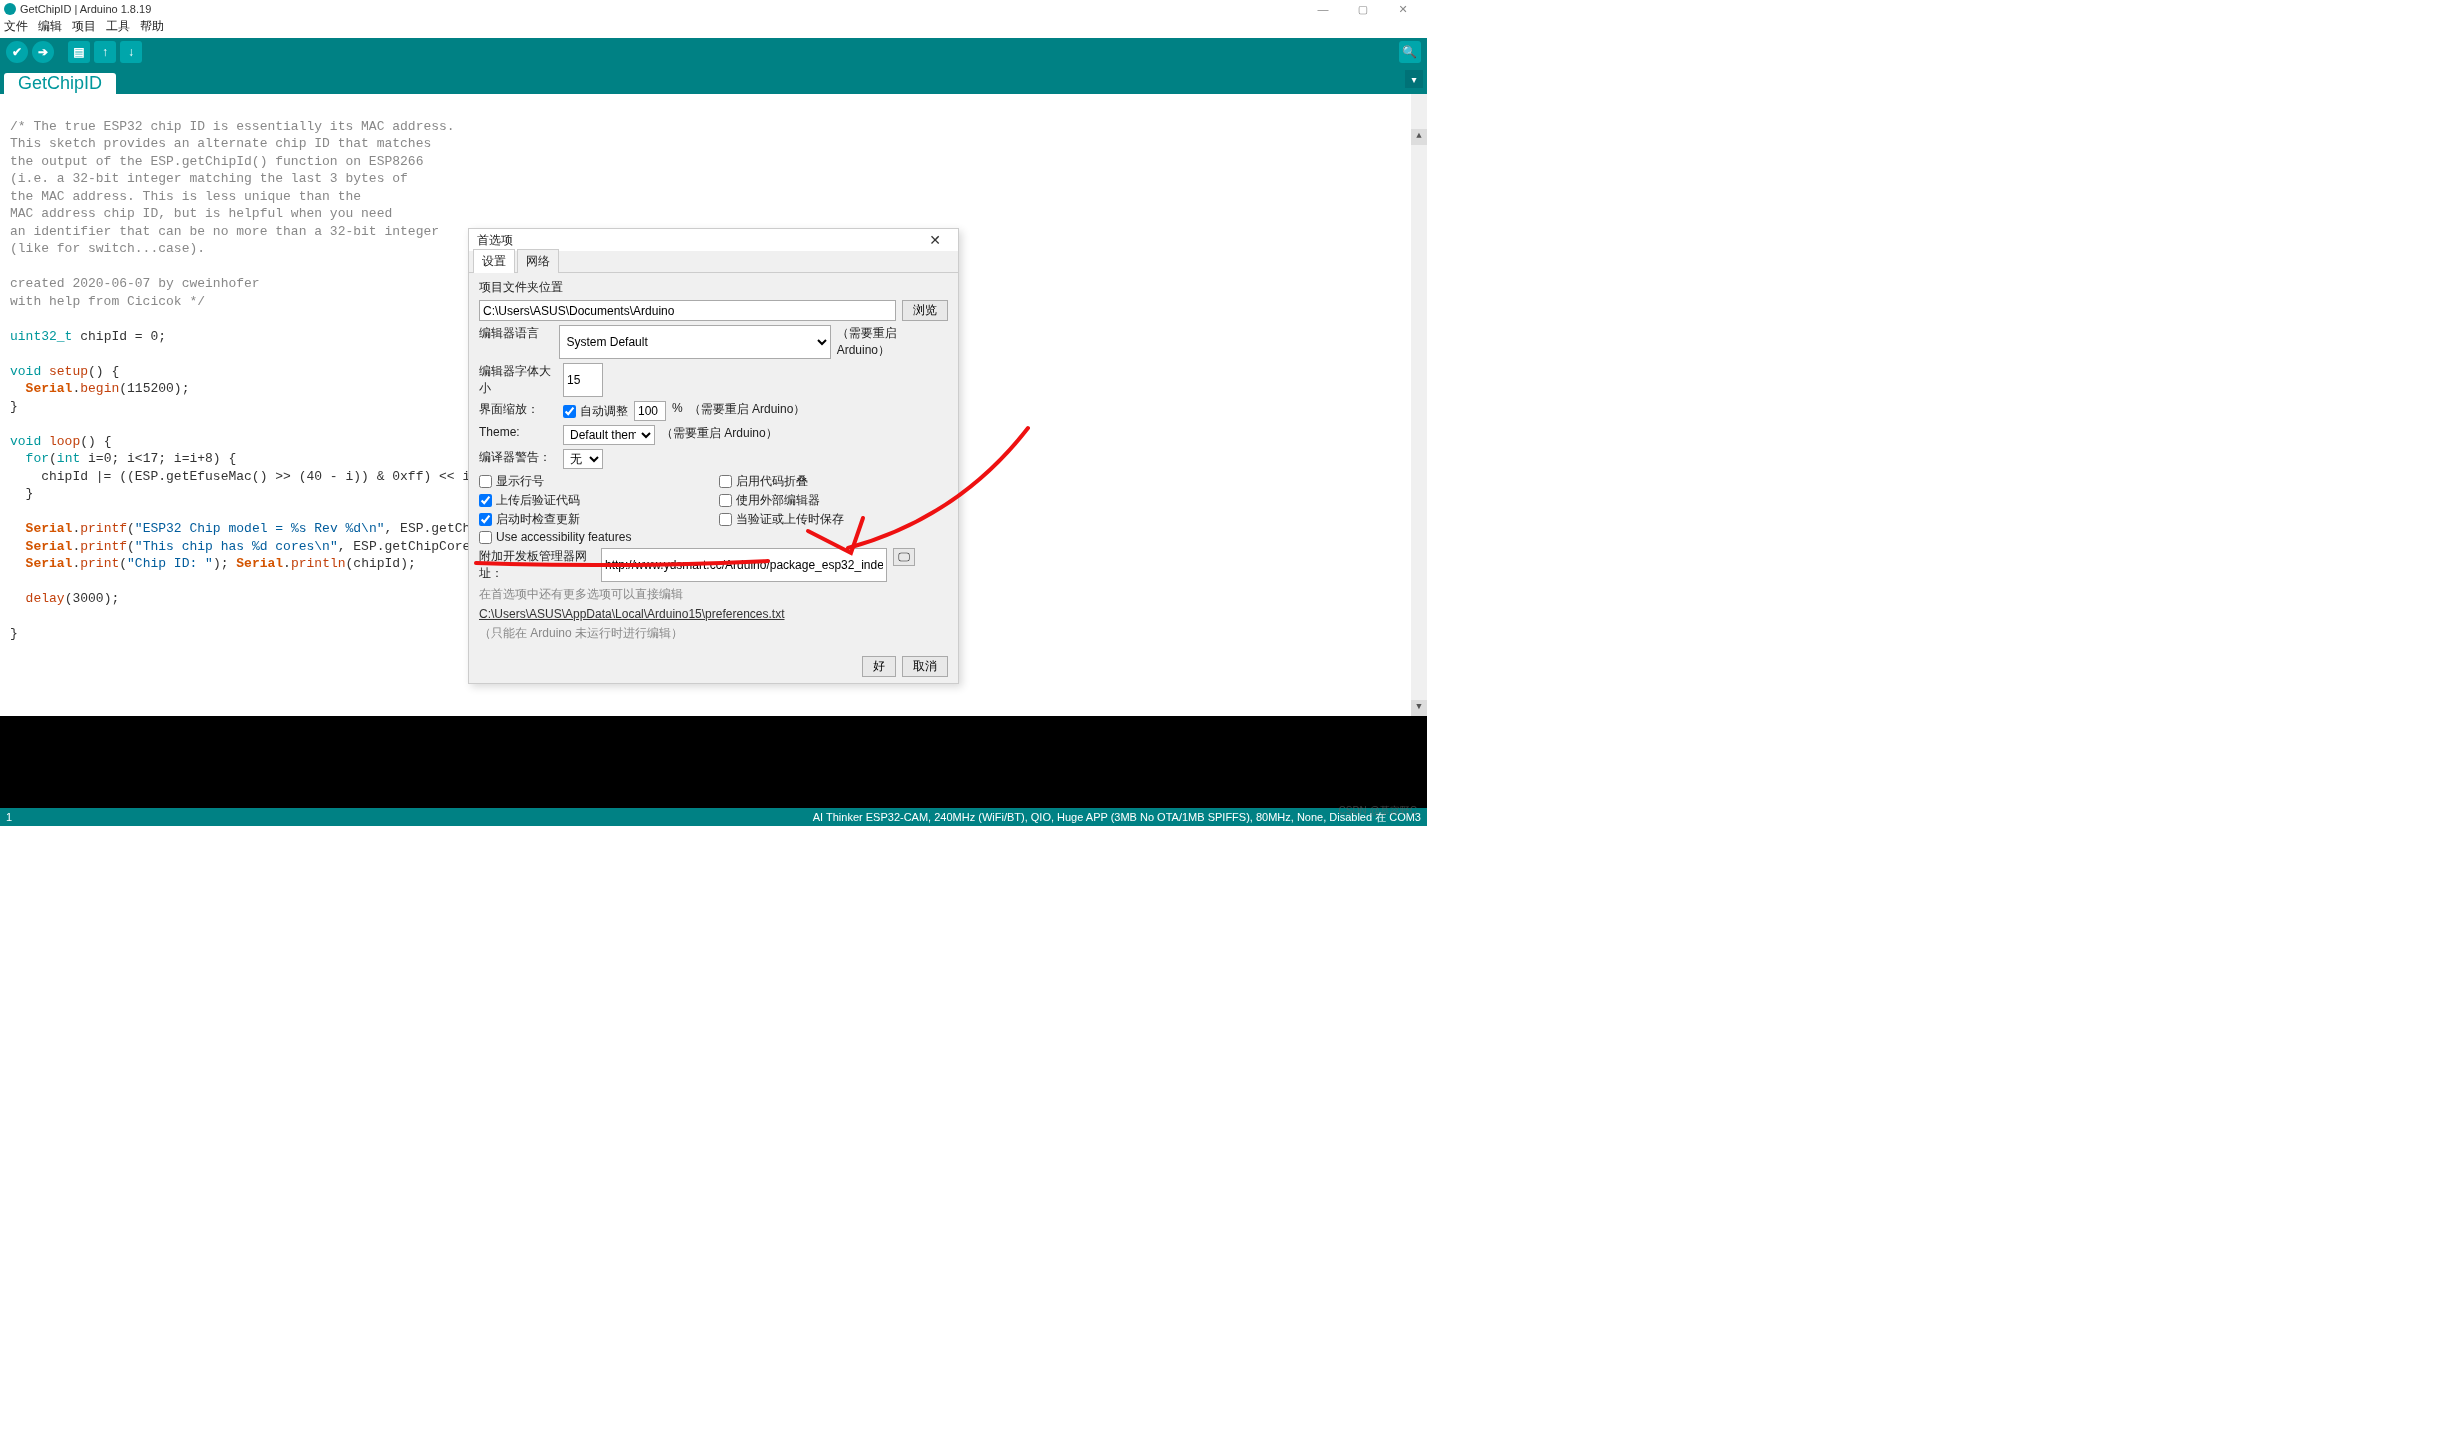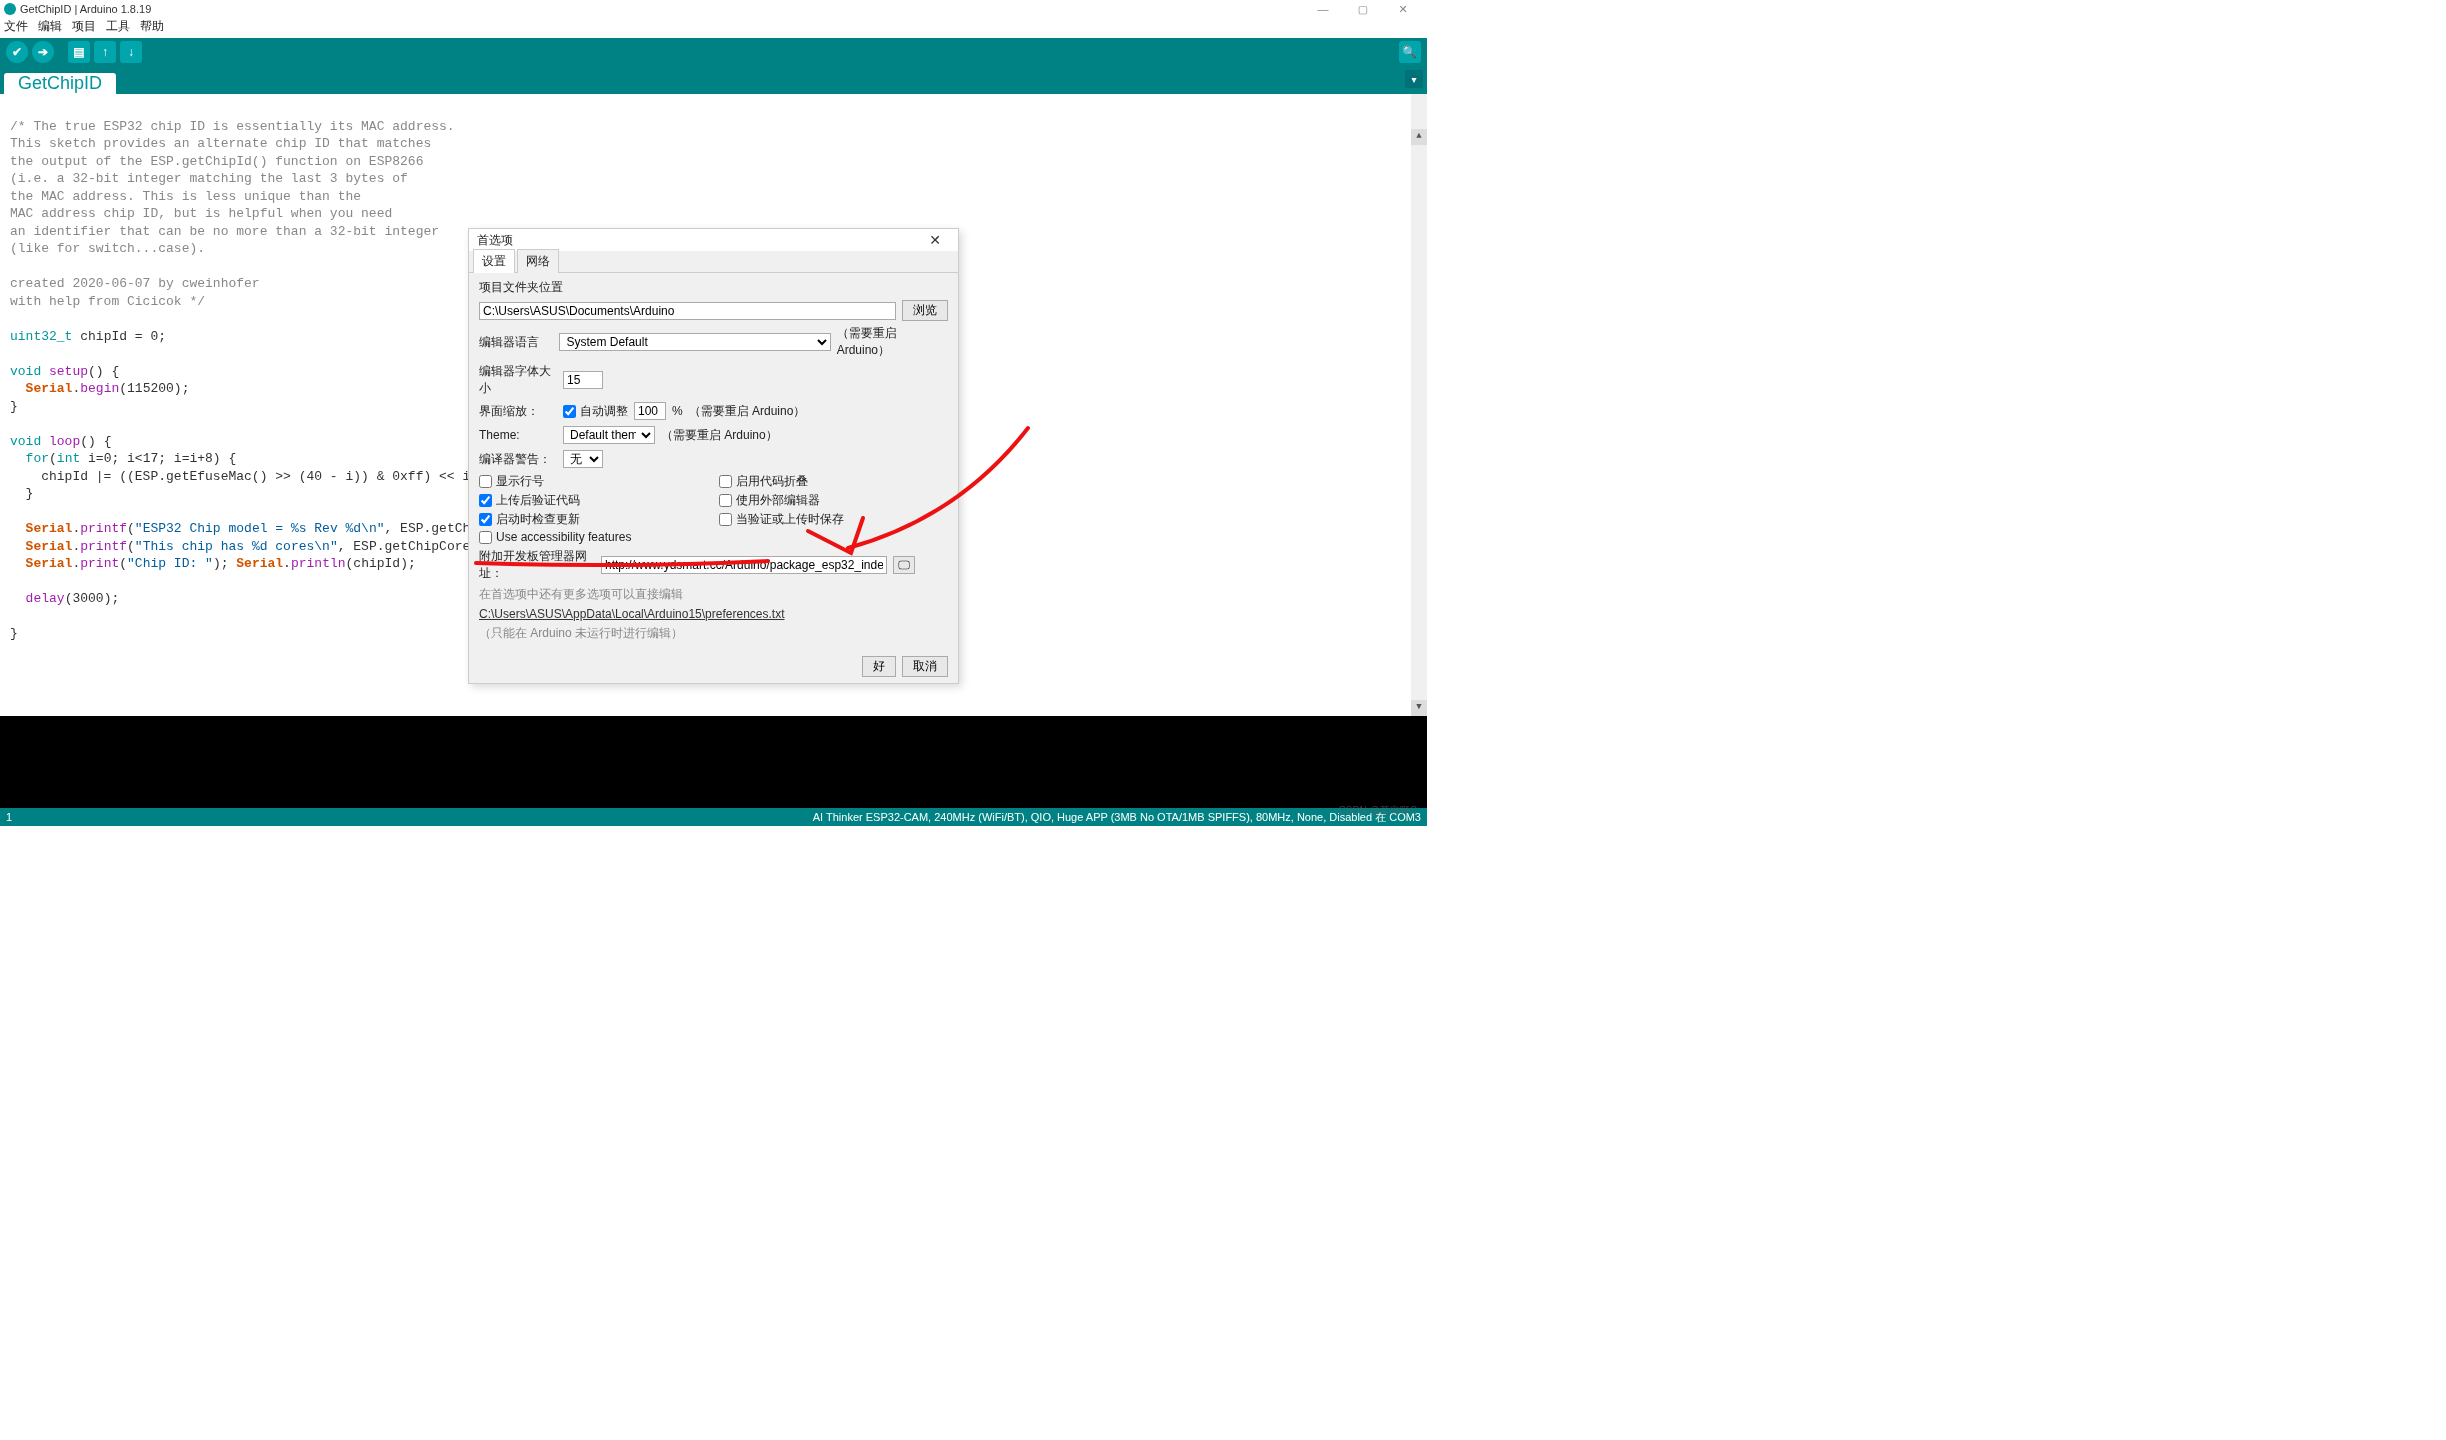--- a/index.html
+++ b/index.html
@@ -86,21 +86,21 @@
 }
 .editor .scroll-up, .editor .scroll-down {
   width: 16px; height: 16px; background: #ddd;
   display: flex; align-items:center; justify-content:center;
   font-size: 9px; color: #555;
 }
 .editor .scroll-down { position: absolute; bottom: 0; }
 .c-comment { color: #888; }
 .c-type { color: #00979c; }
 .c-kw { color: #00979c; }
-.c-fn { color: #a21caf; }
+.c-fn { color: #c2410c; }
 .c-obj { color: #d35400; font-weight: bold; }
 .c-str { color: #005C9C; }
 .console {
   height: 92px; background: #000;
 }
 .statusbar {
   height: 18px; background: #008184;
   color: #fff; font-size: 11px;
   display: flex; align-items: center;
   padding: 0 6px;
@@ -141,21 +141,21 @@
   padding: 3px 8px;
   border: 1px solid #ccc; border-bottom: none;
   background: #f0f0f0;
   position: relative; top: 1px;
 }
 .dlg-tab.active { background: #fff; }
 .dlg-body {
   padding: 6px 10px 8px 10px;
   display: flex; flex-direction: column; gap: 4px;
 }
-.row { display: flex; align-items: center; gap: 6px; min-height: 20px; }
+.row { display: flex; gap: 6px; min-height: 20px; }
 .row .lbl { width: 78px; }
 .row input[type=text] {
   border: 1px solid #aaa; background: #fff;
   padding: 1px 3px; font-size: 12px; font-family: inherit;
 }
 .row select {
   border: 1px solid #aaa; background: #fff;
   font-size: 12px; padding: 0 2px;
 }
 .btn {

